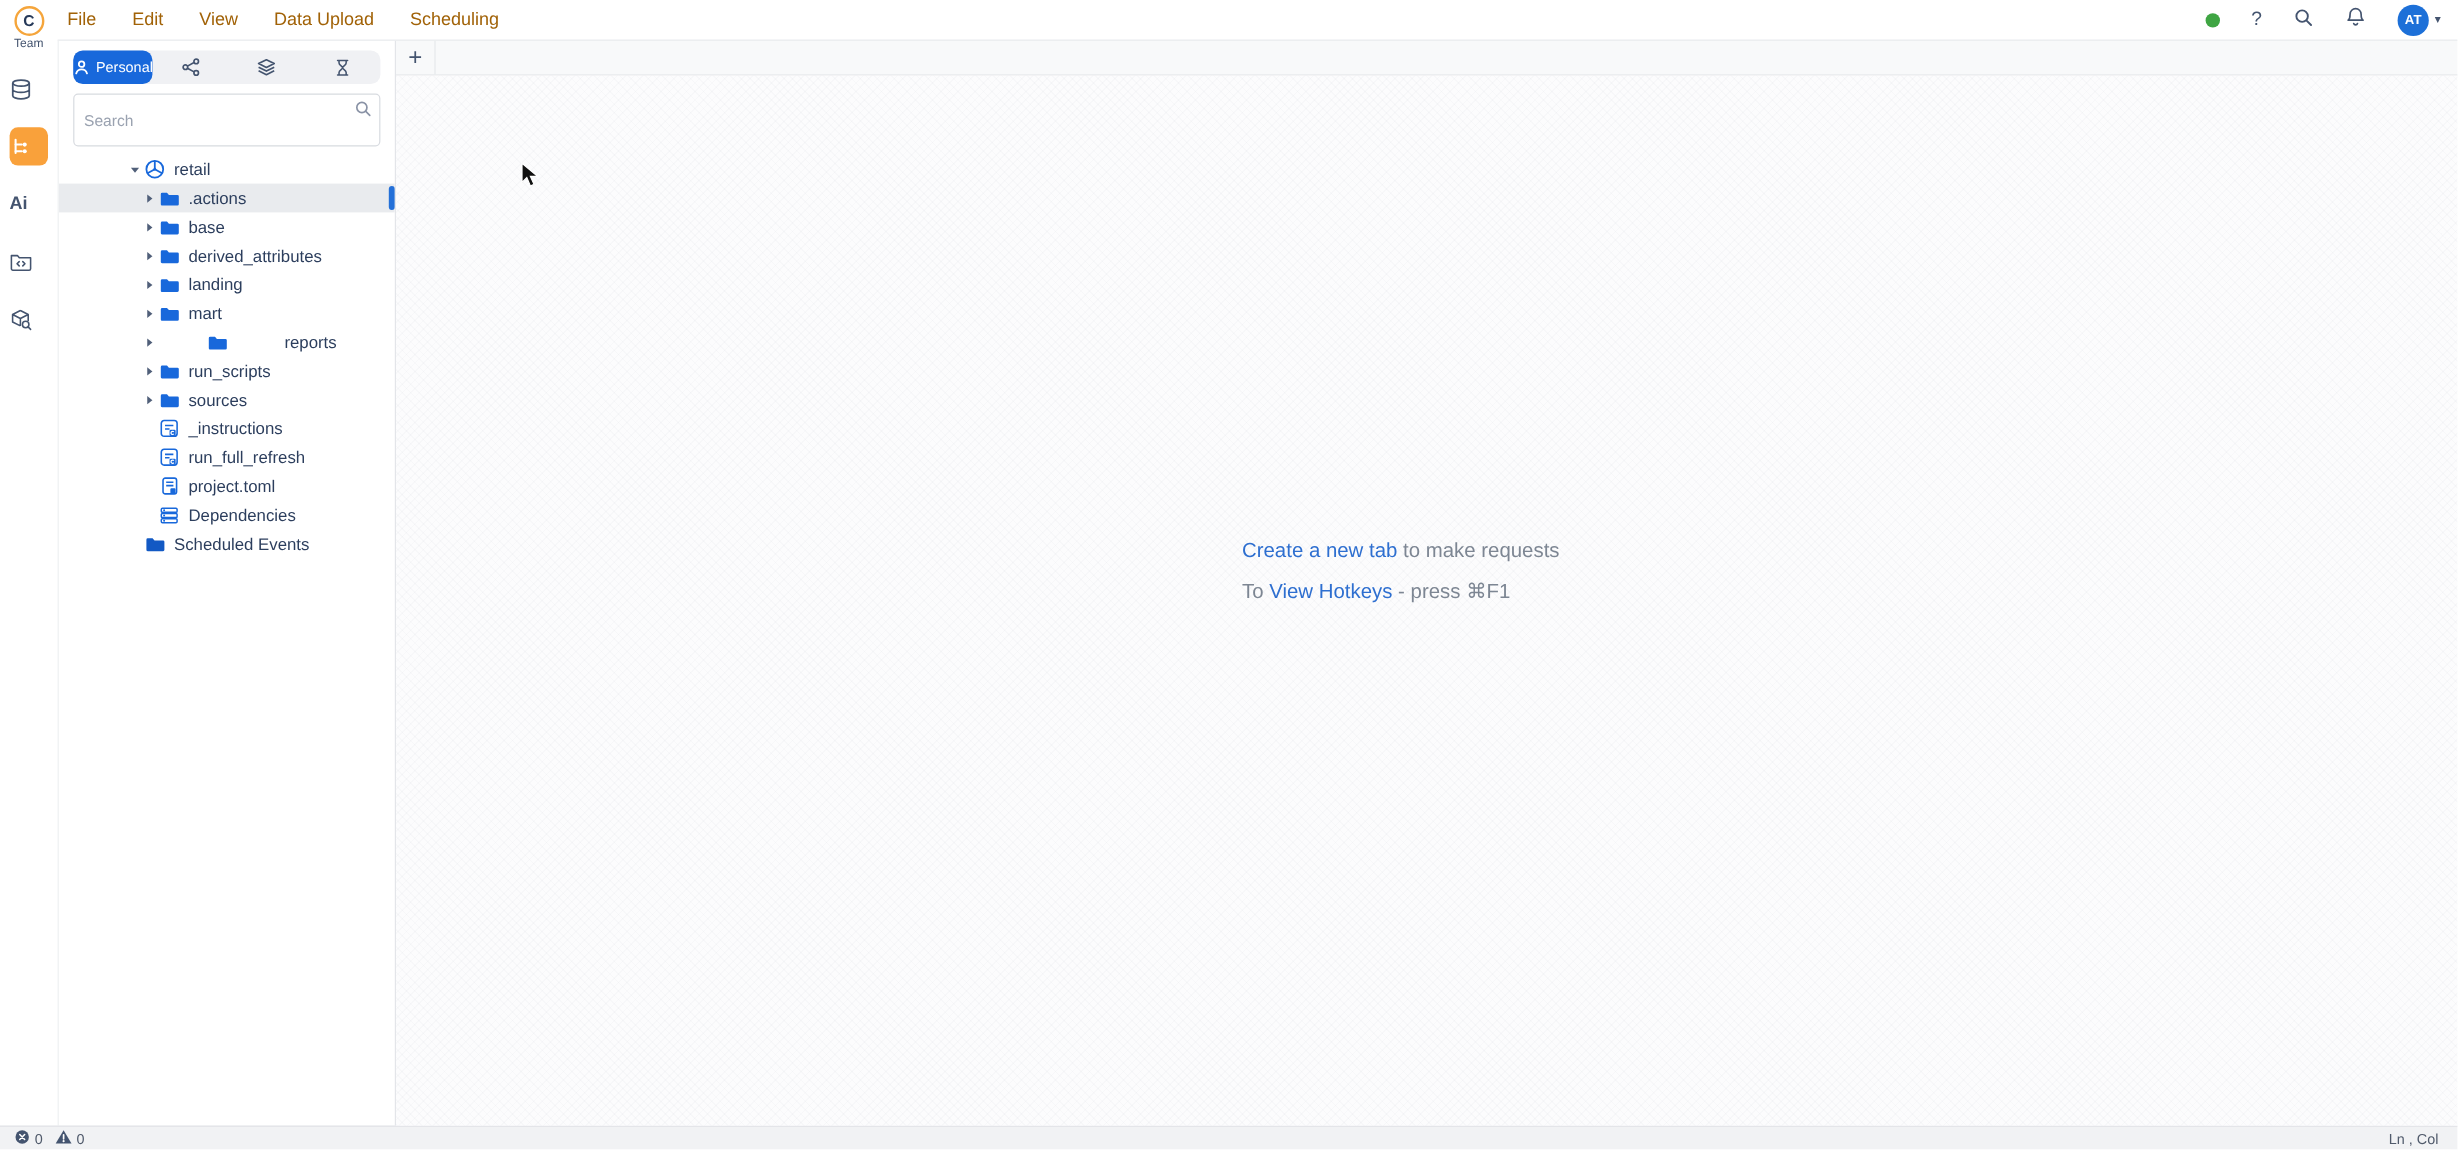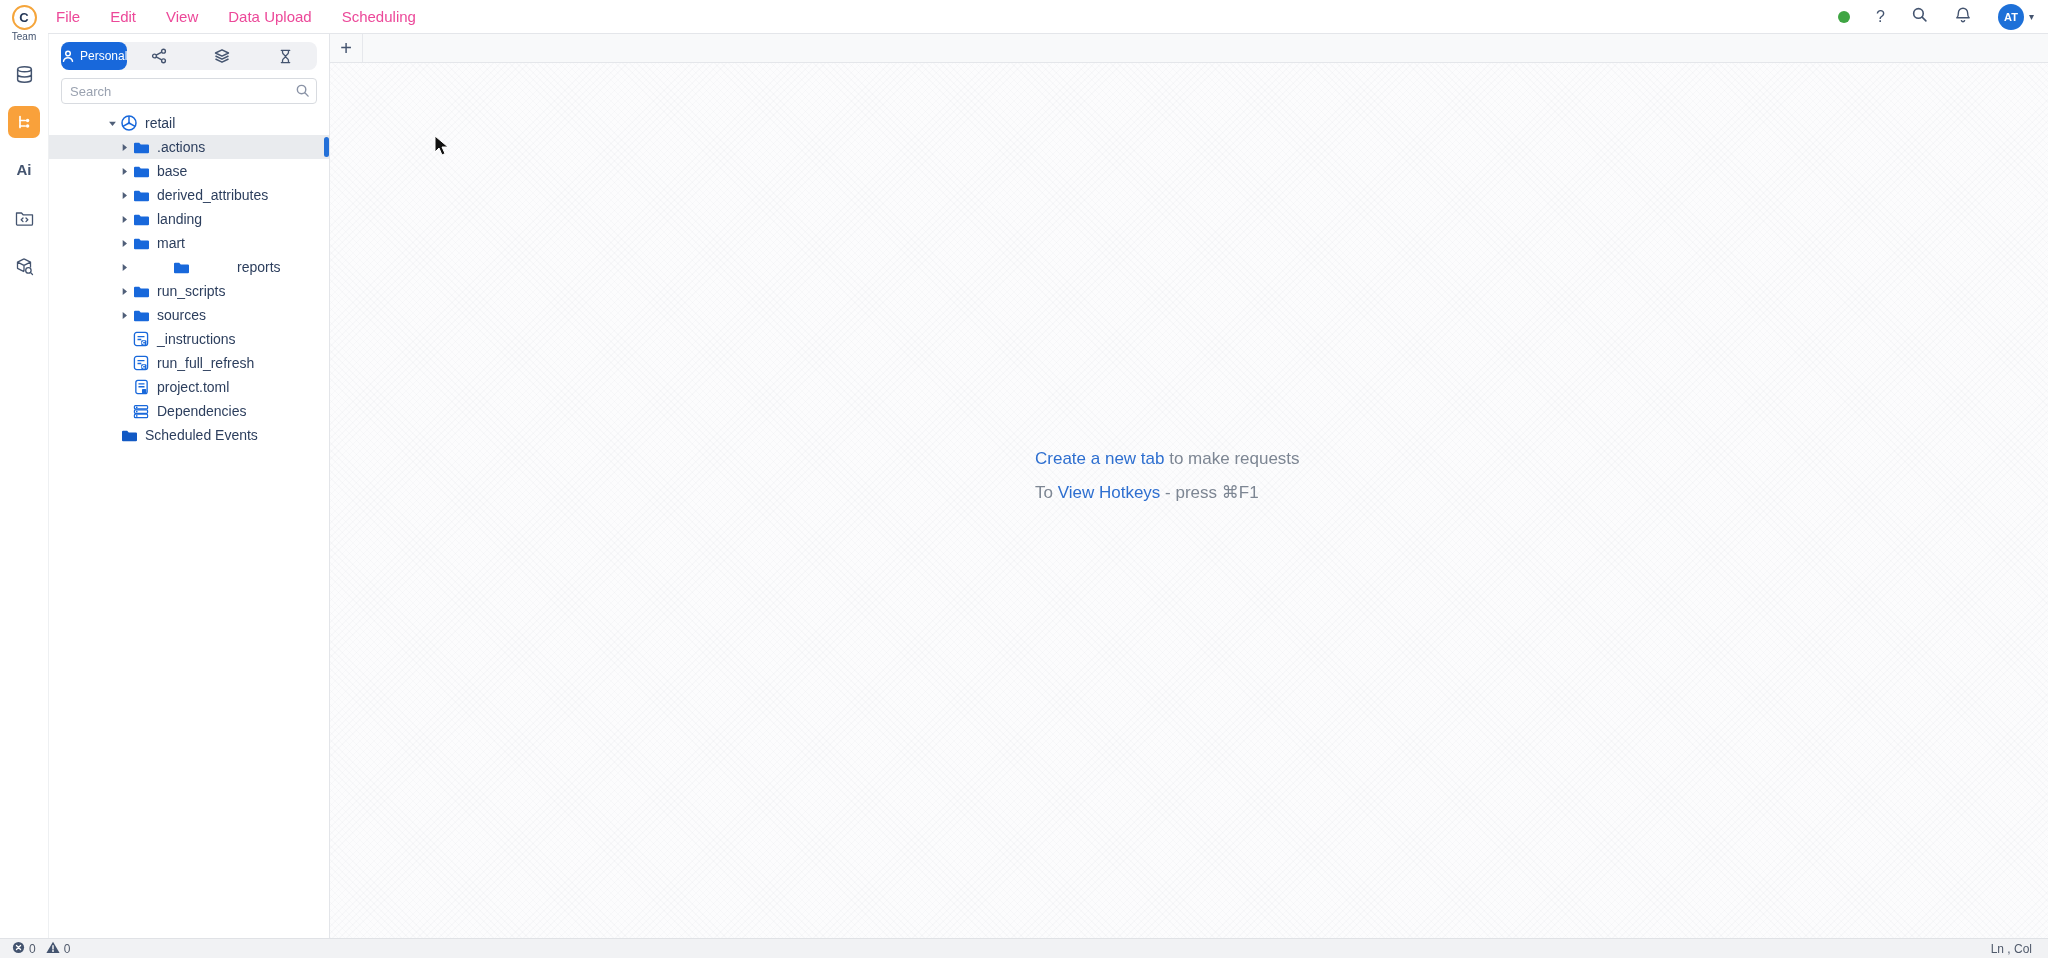--- a/index.html
+++ b/index.html
@@ -10,32 +10,32 @@
   .body-row { display:flex; flex:1; min-height:0; }
 
   
   .rail { width:48px; background:#fff; display:flex; flex-direction:column; align-items:center; flex:0 0 48px; }
   .logo-block { margin-top:5px; display:flex; flex-direction:column; align-items:center; }
   .logo-circle { width:25px; height:25px; border:2.5px solid #F5A53B; border-radius:50%;
     display:flex; align-items:center; justify-content:center;
     font-weight:bold; font-size:13px; color:#253858; }
   .logo-label { font-size:10px; color:#44546F; margin-top:1px; }
   .rail-items { margin-top:16px; display:flex; flex-direction:column; gap:16px; align-items:center; }
-  .rail-item { width:32px; height:32px; display:flex; align-items:center; justify-content:center;
+  .rail-item { width:32px; height:32px; display:flex; align-items:center; justify-content:flex-start;
     border-radius:7px; cursor:pointer; color:#44546F; }
   .rail-item.active { background:#F9A13B; }
   .rail-item svg { display:block; }
   .ai-glyph { font-size:15px; font-weight:600; color:#44546F; }
 
   
   .right-col { flex:1; display:flex; flex-direction:column; min-width:0; }
   .topbar { height:34px; flex:0 0 34px; display:flex; align-items:center;
     border-bottom:1px solid #e4e6ea; background:#fff; padding-left:8px; }
   .menubar { display:flex; gap:30px; }
-  .menu-item { font-size:15px; color:#ec4899; cursor:pointer; }
+  .menu-item { font-size:15px; color:#a16207; cursor:pointer; }
   .topbar-right { margin-left:auto; display:flex; align-items:center; gap:26px; padding-right:14px; }
   .status-dot { width:12px; height:12px; border-radius:50%; background:#3FA543; }
   .help-glyph { font-size:16px; color:#44546F; }
   .avatar-wrap { display:flex; align-items:center; gap:5px; }
   .avatar { width:26px; height:26px; border-radius:50%; background:#1D70D8; color:#fff;
     font-size:11px; font-weight:bold; display:flex; align-items:center; justify-content:center; }
   .caret-down-glyph { font-size:10px; color:#44546F; }
 
   
   .content { flex:1; display:flex; min-height:0; }
@@ -48,21 +48,21 @@
   .catalog-tools { margin-left:auto; display:flex; gap:6px; }
   .tool-btn { width:27px; height:21px; background:#e9ebef; border-radius:6px;
     display:flex; align-items:center; justify-content:center; cursor:pointer; }
   .seg-control { margin:8px 12px 0 12px; background:#f0f1f4; border-radius:8px;
     height:28px; display:flex; }
   .seg { flex:1; display:flex; align-items:center; justify-content:center; gap:5px;
     cursor:pointer; border-radius:8px; color:#44546F; }
   .seg.active { background:#1868DB; color:#fff; }
   .seg-label { font-size:12px; }
   .search-wrap { margin:8px 12px 0 12px; position:relative; }
-  .search-input { width:100%; height:26px; border:1px solid #d8dbe0; border-radius:4px;
+  .search-input { width:100%; height:44px; border:1px solid #d8dbe0; border-radius:4px;
     font-size:13px; padding:0 26px 0 8px; color:#2c3e5d; outline:none;
     font-family:"Liberation Sans","DejaVu Sans",sans-serif; }
   .search-input::placeholder { color:#9aa2b0; }
   .search-icon-right { position:absolute; right:7px; top:5px; color:#8a93a6; }
 
   .tree { margin-top:7px; flex:1; overflow:hidden; }
   .tree-row { height:24px; display:flex; align-items:center; position:relative; cursor:pointer; }
   .tree-row.selected { background:#e9ebee; }
   .tree-row.selected::after { content:""; position:absolute; right:0; top:2px; bottom:2px;
     width:5px; background:#2470d8; border-radius:3px; }

